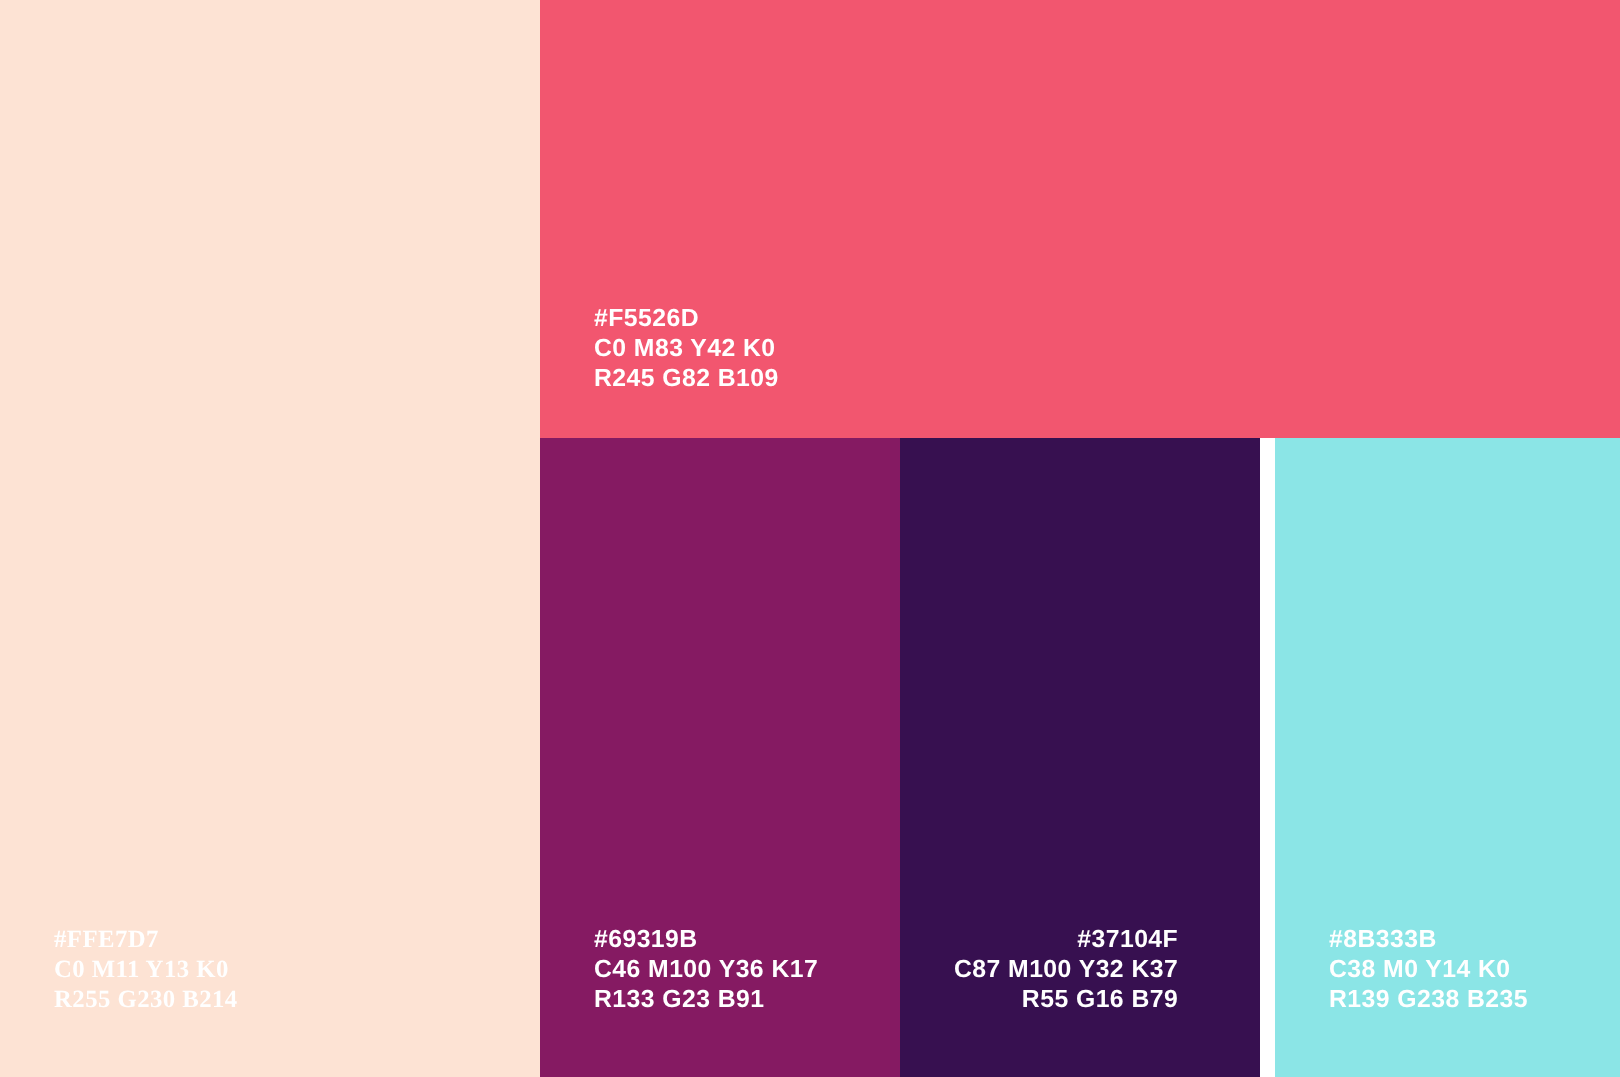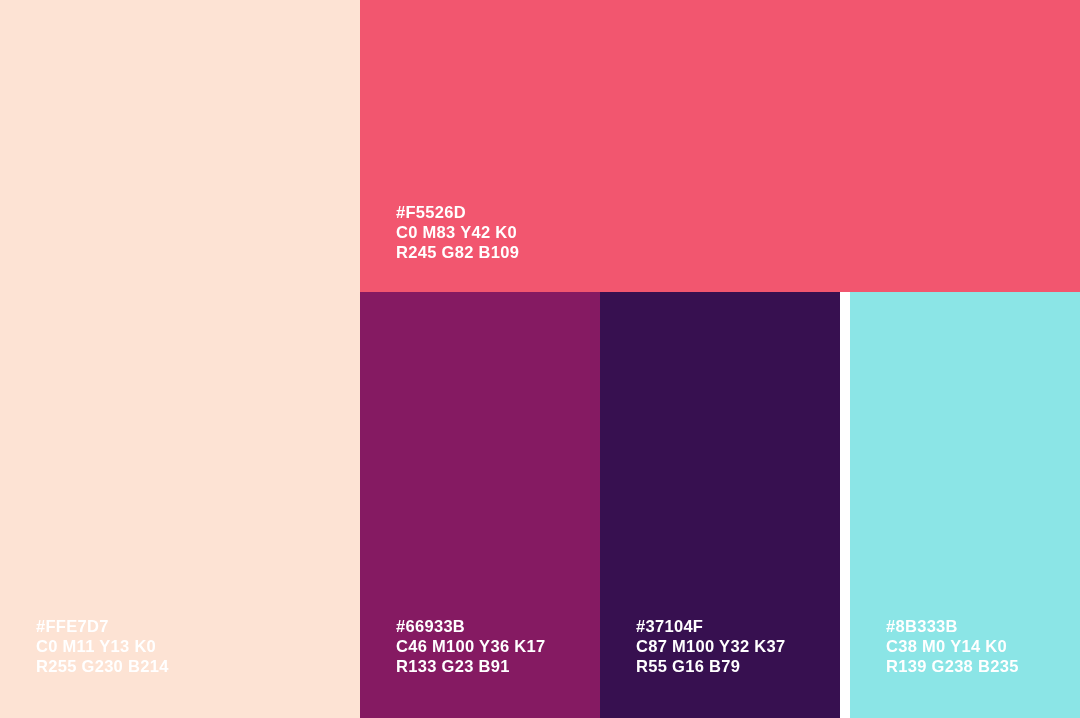--- a/index.html
+++ b/index.html
@@ -20,20 +20,21 @@
     position: absolute;
     box-sizing: border-box;
   }
 
   
   .swatch-cream {
     left: 0;
     top: 0;
     width: 360px;
     height: 718px;
+    font-family: Liberation Serif, serif;
   }
 
   .swatch-pink {
     left: 360px;
     top: 0;
     width: 720px;
     height: 292px;
   }
 
   .swatch-magenta {
@@ -97,27 +98,27 @@
   <div class="swatch swatch-pink" style="background:#F2566F;">
     <div class="caption caption-pink-pos">
       <span class="caption-line">#F5526D</span>
       <span class="caption-line">C0 M83 Y42 K0</span>
       <span class="caption-line">R245 G82 B109</span>
     </div>
   </div>
 
   <div class="swatch swatch-magenta" style="background:#851A62;">
     <div class="caption caption-bottom">
-      <span class="caption-line">#66933B</span>
+      <span class="caption-line">#69319B</span>
       <span class="caption-line">C46 M100 Y36 K17</span>
       <span class="caption-line">R133 G23 B91</span>
     </div>
   </div>
 
-  <div class="swatch swatch-deep-purple" style="background:#371050;">
+  <div class="swatch swatch-deep-purple" style="background:#371050;text-align:right;">
     <div class="caption caption-bottom">
       <span class="caption-line">#37104F</span>
       <span class="caption-line">C87 M100 Y32 K37</span>
       <span class="caption-line">R55 G16 B79</span>
     </div>
   </div>
 
   <div class="swatch swatch-turquoise" style="background:#8BE5E6;margin-left:10px;">
     <div class="caption caption-bottom">
       <span class="caption-line">#8B333B</span>

